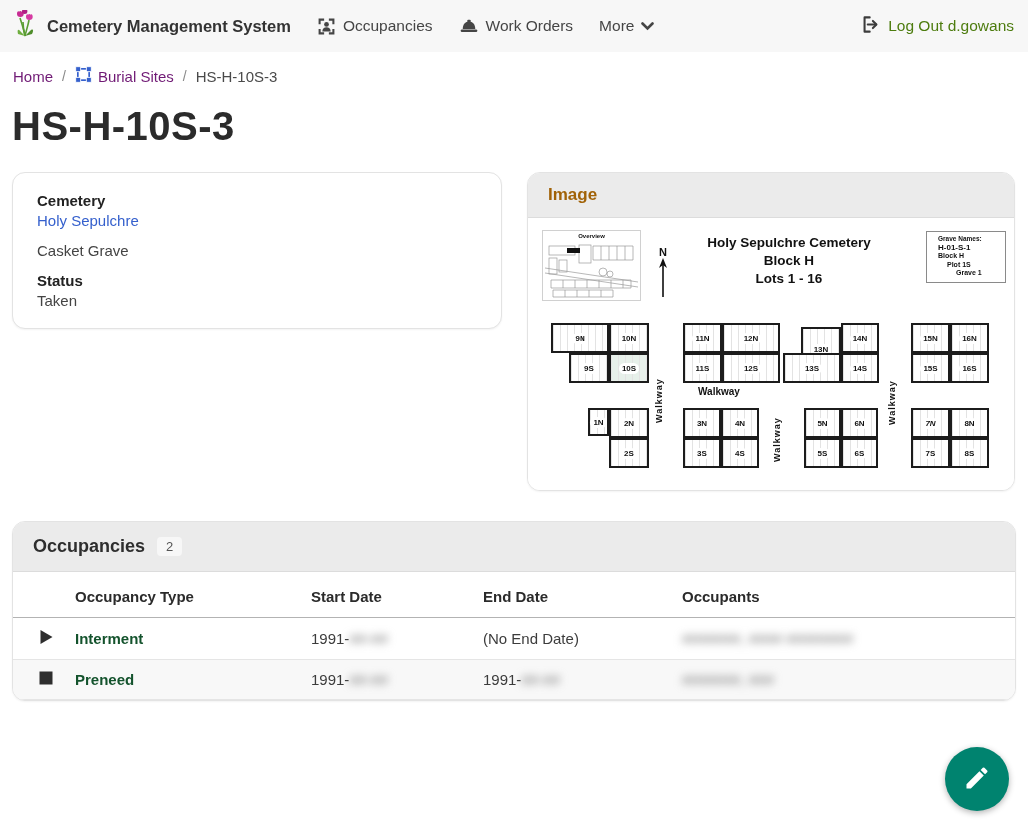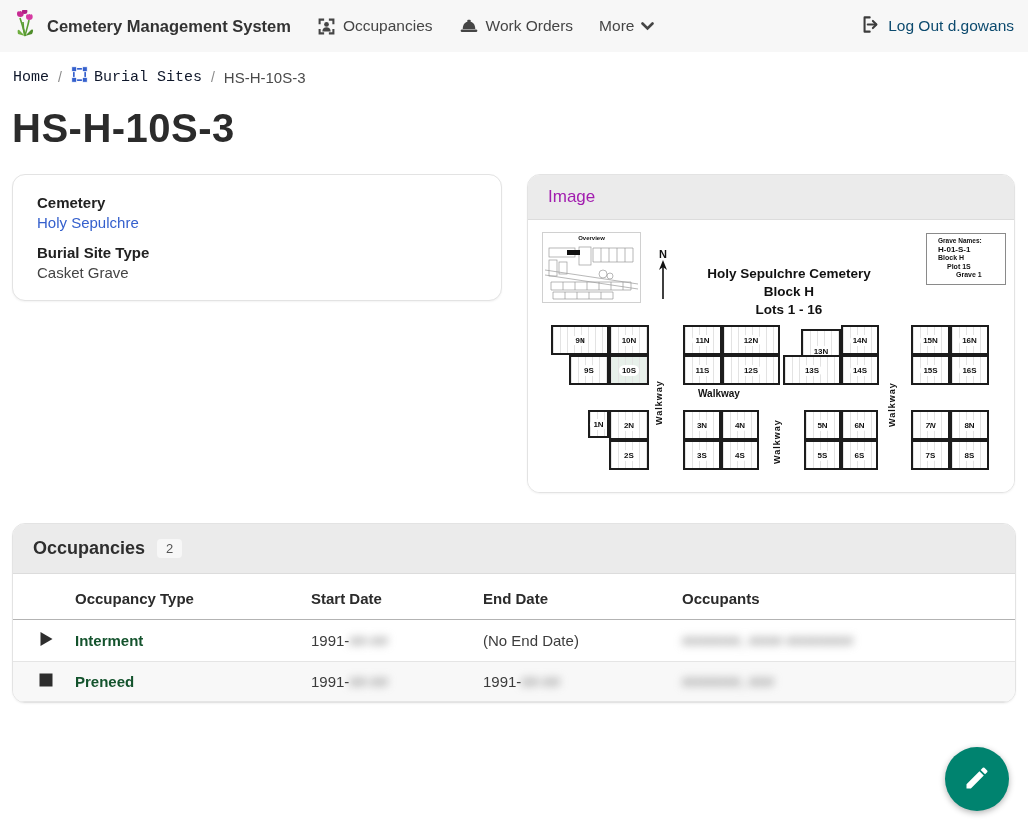--- a/index.html
+++ b/index.html
@@ -7,55 +7,55 @@
     font-family:"Liberation Sans","DejaVu Sans",sans-serif; color:#333; }
 
   
   .navbar { height:52px; background:#f7f7f7; display:flex; align-items:center; padding:0 14px; }
   .brand { display:flex; align-items:center; gap:9px; cursor:pointer; }
   .brand-title { font-size:16.5px; font-weight:700; color:#333; }
   .nav-links { display:flex; align-items:center; margin-left:26px; gap:26px; }
   .nav-item { display:flex; align-items:center; gap:7px; font-size:15.5px; color:#454545; cursor:pointer; }
   .nav-item svg { display:block; }
   .nav-spacer { flex:1; }
-  .logout { display:flex; align-items:center; gap:8px; font-size:15.5px; color:#0c4a6e; cursor:pointer; }
+  .logout { display:flex; align-items:center; gap:8px; font-size:15.5px; color:#4d7c0f; cursor:pointer; }
 
   
   .breadcrumb { padding:14px 0 0 13px; display:flex; align-items:center; gap:9px; font-size:15px; }
-  .crumb-link { color:#0f172a; text-decoration:none; cursor:pointer; display:flex; align-items:center; gap:6px;font-family:Liberation Mono, monospace; }
+  .crumb-link { color:#701a75; text-decoration:none; cursor:pointer; display:flex; align-items:center; gap:6px; }
   .crumb-sep { color:#8a8a8a; font-size:14px; }
   .crumb-current { color:#4a4a4a; }
 
   
   h1.page-title { margin:14px 0 0 12px; font-size:40px; line-height:52px; font-weight:700; color:#2b2b2b; letter-spacing:.5px; }
 
   
   .cards-row { display:flex; align-items:flex-start; margin:20px 12px 0 12px; gap:25px; }
   .card { background:#fff; border:1px solid #e3e3e3; border-radius:13px; box-shadow:0 1px 2px rgba(0,0,0,.05); }
   .details-card { width:490px; padding:19px 24px 17px 24px; }
   .field { margin-bottom:13px; }
   .field:last-child { margin-bottom:2px; }
   .field-label { font-weight:700; font-size:15px; color:#222; margin-bottom:3px; }
   .field-value { font-size:15px; color:#444; }
   a.value-link { color:#3560cd; text-decoration:none; cursor:pointer; }
 
   
   .image-card { width:488px; overflow:hidden; }
   .card-header { background:#ebebeb; padding:12px 20px; border-bottom:1px solid #dcdcdc;
     border-radius:7px 7px 0 0; display:flex; align-items:center; gap:10px; }
-  .card-header-title { font-size:17px; font-weight:400; color:#a21caf; }
+  .card-header-title { font-size:17px; font-weight:700; color:#a16207; }
   .image-body { position:relative; height:272px; background:#fff; cursor:pointer; }
 
   
   .ov-box { position:absolute; left:14px; top:12px; width:99px; height:71px; border:1px solid #d0d0d0; background:#fff; }
   .ov-title { position:absolute; top:2px; left:0; right:0; text-align:center; font-size:6px; font-weight:700; color:#111; }
   .north { position:absolute; left:128px; top:28px; width:14px; text-align:center; }
   .north-label { font-size:11px; font-weight:700; color:#111; }
   .map-title { position:absolute; left:156px; top:16px; width:210px; text-align:center;
-    font-size:13.5px; font-weight:700; color:#111; line-height:18px;margin-top:29px; }
+    font-size:13.5px; font-weight:700; color:#111; line-height:18px; }
   .legend-box { position:absolute; left:398px; top:13px; width:80px; border:1px solid #8a8a8a; background:#fff; padding:3px 4px 4px 11px; }
   .legend-box div { color:#111; font-weight:700; line-height:8.5px; }
   .lg-0 { font-size:6.5px; } .lg-1 { font-size:8px; } .lg-2 { font-size:7px; }
   .lg-3 { font-size:7px; padding-left:9px; } .lg-4 { font-size:7px; padding-left:18px; }
 
   .lot { position:absolute; border:2px solid #1c1c1c; background-color:#fff;
     background-image:repeating-linear-gradient(to right,#e3e3e3 0,#e3e3e3 1px,transparent 1px,transparent 7px);
     display:flex; align-items:center; justify-content:center; }
   .lot.hl { background-color:#e7f0ea; }
   .lot-label { background:#fff; border-radius:8px; padding:0 3px; font-size:8px; font-weight:700; color:#111; line-height:11px; }
@@ -171,22 +171,25 @@
 <h1 class="page-title">HS-H-10S-3</h1>
 
 <div class="cards-row">
 
   <div class="card details-card">
     <div class="field">
       <div class="field-label">Cemetery</div>
       <div class="field-value"><a class="value-link">Holy Sepulchre</a></div>
     </div>
     <div class="field">
-      <div class="field-label">Burial Site Type</div>
       <div class="field-value">Casket Grave</div>
+    </div>
+    <div class="field">
+      <div class="field-label">Status</div>
+      <div class="field-value">Taken</div>
     </div>
   </div>
 
   <div class="card image-card">
     <div class="card-header">
       <span class="card-header-title">Image</span>
     </div>
     <div class="image-body">
 
       <div class="ov-box">

